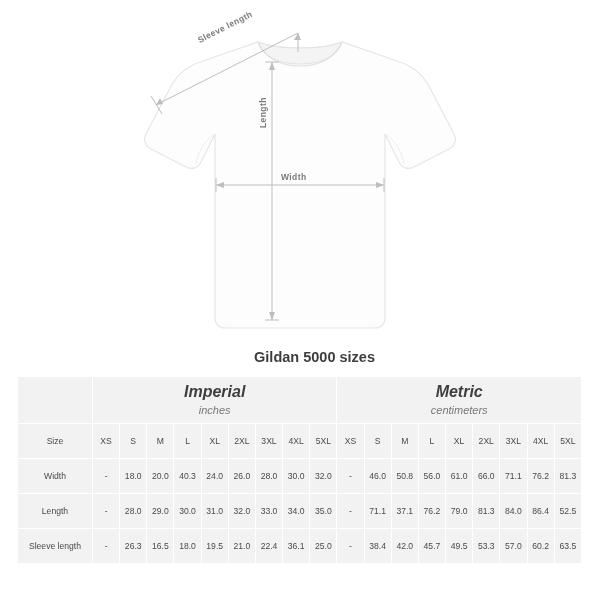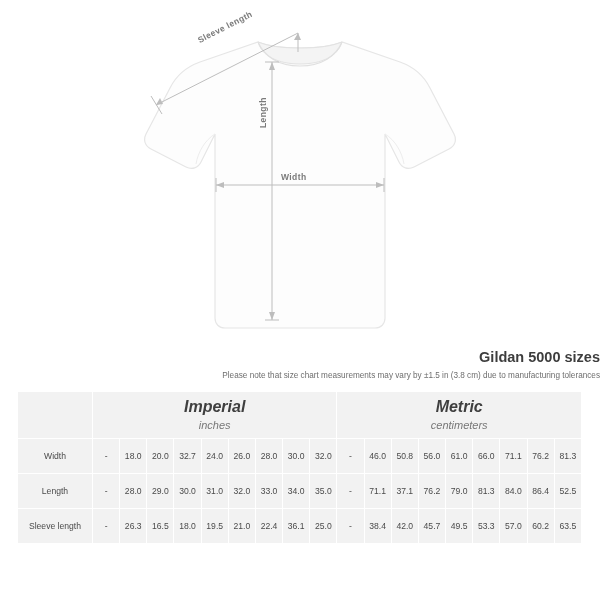--- a/index.html
+++ b/index.html
@@ -49,21 +49,21 @@
   .dim-label.sleeve-lbl {
     left: 196px;
     top: 36px;
     transform: rotate(-27deg);
     transform-origin: left top;
     font-weight: bold;
   }
 
   
   .title-block {
-    text-align: right;
+    text-align: center;
     margin-top: 4px;
     padding-left: 29px;
   }
   .chart-title {
     font-size: 14.5px;
     font-weight: bold;
     color: #3d3d3d;
     margin: 0 0 6px 0;
   }
   .chart-note {
@@ -190,43 +190,63 @@
     </g>
   </svg>
 
   <div class="dim-label width-lbl">Width</div>
   <div class="dim-label length-lbl">Length</div>
   <div class="dim-label sleeve-lbl">Sleeve length</div>
 </div>
 
 <div class="title-block">
   <h1 class="chart-title">Gildan 5000 sizes</h1>
-  <p class="chart-note">Please note that size chart measurements may vary by ±1.5 in (3.8 cm) due to manufacturing tolerances</p>
 </div>
 
 <div class="table-wrap">
   <table class="size-table">
     <tbody id="table-body">
         <tr class="unit-row">
           <td class="first-col"></td>
           <td colspan="9">
             <span class="sys-name">Imperial</span>
             <span class="sys-unit">inches</span>
           </td>
           <td colspan="9">
             <span class="sys-name">Metric</span>
             <span class="sys-unit">centimeters</span>
           </td>
         </tr>
         <tr>
+          <td class="first-col col-head">Size</td>
+          <td class="col-head">XS</td>
+          <td class="col-head">S</td>
+          <td class="col-head">M</td>
+          <td class="col-head">L</td>
+          <td class="col-head">XL</td>
+          <td class="col-head">2XL</td>
+          <td class="col-head">3XL</td>
+          <td class="col-head">4XL</td>
+          <td class="col-head">5XL</td>
+          <td class="col-head">XS</td>
+          <td class="col-head">S</td>
+          <td class="col-head">M</td>
+          <td class="col-head">L</td>
+          <td class="col-head">XL</td>
+          <td class="col-head">2XL</td>
+          <td class="col-head">3XL</td>
+          <td class="col-head">4XL</td>
+          <td class="col-head">5XL</td>
+        </tr>
+        <tr>
           <td class="first-col row-label">Width</td>
           <td class="dash">-</td>
           <td>18.0</td>
           <td>20.0</td>
-          <td>32.7</td>
+          <td>40.3</td>
           <td>24.0</td>
           <td>26.0</td>
           <td>28.0</td>
           <td>30.0</td>
           <td>32.0</td>
           <td class="dash">-</td>
           <td>46.0</td>
           <td>50.8</td>
           <td>56.0</td>
           <td>61.0</td>

